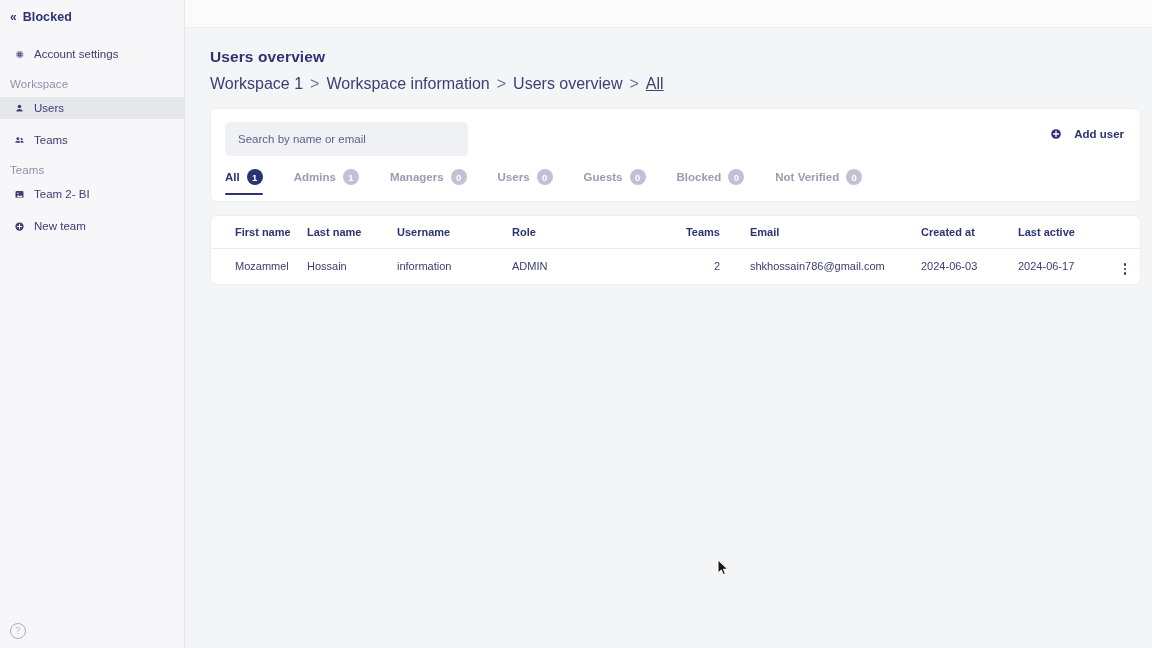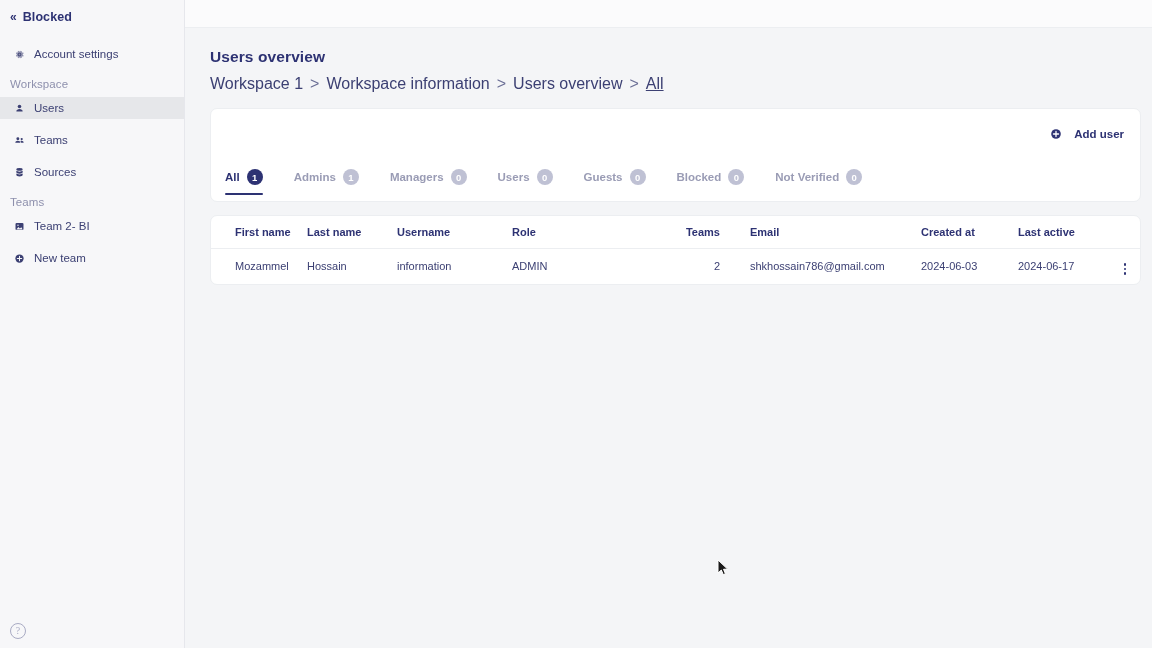--- a/index.html
+++ b/index.html
@@ -346,30 +346,20 @@
         <svg viewBox="0 0 18 16" width="12" height="11" fill="#3c4073">
           <circle cx="6.3" cy="5" r="2.4"></circle>
           <circle cx="12.6" cy="5.6" r="1.8"></circle>
           <path d="M6.3 8.4c-2.3 0-4.1 1.4-4.1 2.8v.6h8.2v-.6c0-1.4-1.8-2.8-4.1-2.8z"></path>
           <path d="M12.6 8.6c-.8 0-1.6.2-2.2.6.7.6 1.2 1.4 1.2 2.2v.4h4.1v-.5c0-1.2-1.4-2.7-3.1-2.7z"></path>
         </svg>
       </span>
       <span>Teams</span>
     </div>
 
-    <div class="nav-item" id="nav-sources">
-      <span class="ico">
-        <svg viewBox="0 0 16 16" width="11" height="11" fill="#3c4073">
-          <ellipse cx="8" cy="3.6" rx="4.6" ry="2"></ellipse>
-          <path d="M3.4 5.6v2.2c0 1.1 2 2 4.6 2s4.6-.9 4.6-2V5.6c-1 .8-2.7 1.2-4.6 1.2s-3.6-.4-4.6-1.2z"></path>
-          <path d="M3.4 9.6v2.2c0 1.1 2 2 4.6 2s4.6-.9 4.6-2V9.6c-1 .8-2.7 1.2-4.6 1.2s-3.6-.4-4.6-1.2z"></path>
-        </svg>
-      </span>
-      <span>Sources</span>
-    </div>
 
     <div class="nav-section">Teams</div>
 
     <div class="nav-item" id="team-bi">
       <span class="ico">
         <svg viewBox="0 0 16 16" width="11" height="11" fill="#3c4073">
           <rect x="2.2" y="2.8" width="11.6" height="10.4" rx="1.6"></rect>
           <circle cx="5.8" cy="6.2" r="1" fill="#f7f7f9"></circle>
           <path d="M3.4 12.2l3-3.4 2.2 2.2 2-1.8 2 3z" fill="#f7f7f9"></path>
         </svg>
@@ -405,20 +395,21 @@
         <span class="sep">&gt;</span>
         <span class="crumb">Workspace information</span>
         <span class="sep">&gt;</span>
         <span class="crumb">Users overview</span>
         <span class="sep">&gt;</span>
         <span class="crumb current">All</span>
       </nav>
 
       <div class="card" id="toolbar-card">
 
+        <input id="search-input" type="text" placeholder="Search by name or email" style="">
 
         <button id="add-user-button">
           <span class="plus-ico">
             <svg viewBox="0 0 16 16" width="12" height="12">
               <circle cx="8" cy="8" r="6.4" fill="#2d3273"></circle>
               <path d="M8 4.6v6.8M4.6 8h6.8" stroke="#ffffff" stroke-width="1.7" stroke-linecap="round"></path>
             </svg>
           </span>
           <span>Add user</span>
         </button>

